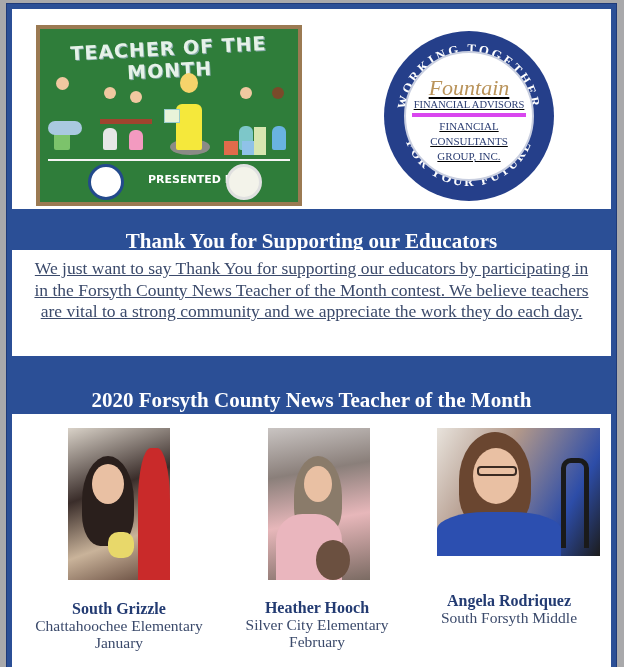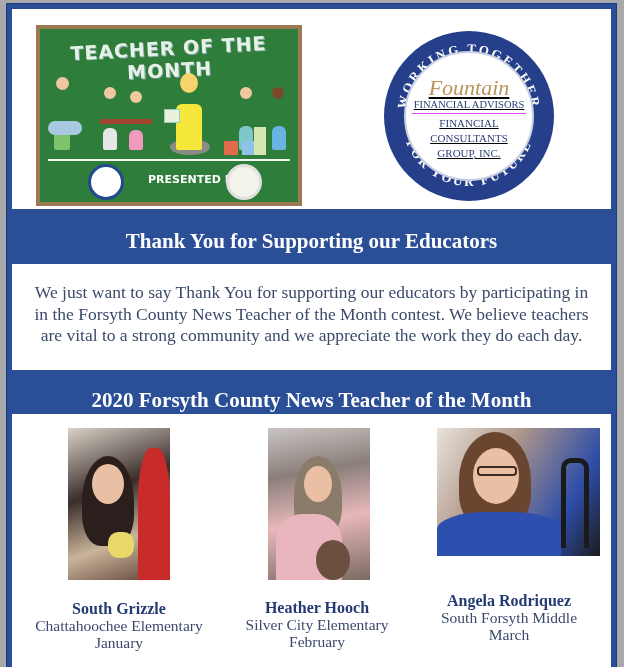--- a/index.html
+++ b/index.html
@@ -3,41 +3,41 @@
 <meta charset="utf-8">
 <style>
   * { box-sizing: border-box; margin: 0; padding: 0; }
   html, body { width: 624px; height: 667px; overflow: hidden; }
   body { background: #a9a9ab; font-family: "Liberation Serif", serif; position: relative; }
   .frame { position: absolute; left: 6px; top: 3px; width: 611px; height: 670px; background: #2b4f96; border: 1px solid #1f3a78; }
   .panel { position: absolute; background: #fff; left: 5px; right: 5px; }
   .top-panel { top: 5px; height: 200px; }
   .band { position: absolute; left: 0; right: 0; color: #fff; font-weight: bold; text-align: center; font-size: 21px; }
   .band1 { top: 217px; height: 40px; line-height: 40px; }
-  .intro-panel { top: 260px; height: 106px; text-align: center; color: #3b4a6b; font-size: 17.5px; line-height: 21.5px; padding: 18px 18px 0; }
+  .intro-panel { top: 246px; height: 106px; text-align: center; color: #3b4a6b; font-size: 17.5px; line-height: 21.5px; padding: 8px 18px 0; text-decoration: underline; }
   .band2 { top: 376px; height: 40px; line-height: 40px; }
   .teachers-panel { top: 410px; height: 270px; }
 
   
   .board { position: absolute; left: 24px; top: 16px; width: 266px; height: 181px; background: #9b7a52; padding: 4px; }
   .board-inner { width: 100%; height: 100%; background: #2f7d3a; position: relative; overflow: hidden; }
   .board-title { position: absolute; top: 8px; left: 0; right: 0; text-align: center; color: #e6f2e8; font-family: "DejaVu Sans", sans-serif; font-weight: bold; font-size: 19px; letter-spacing: 1px; text-shadow: 1px 1px 0 #8aa; transform: rotate(-3deg); }
   .shelf { position: absolute; left: 8px; right: 8px; top: 130px; height: 2px; background: #f4f4f4; }
   .kid { position: absolute; bottom: 52px; border-radius: 6px 6px 2px 2px; }
   .head { position: absolute; border-radius: 50%; background: #f0c8a0; }
   .presented { position: absolute; top: 144px; left: 96px; color: #fff; font-family: "DejaVu Sans", sans-serif; font-weight: bold; font-size: 11px; margin-left: 12px; }
   .seal { position: absolute; top: 135px; width: 36px; height: 36px; border-radius: 50%; background: #fff; border: 3px solid #234a8c; }
   .seal2 { border-color: #e0e0e0; background: #f3f3ea; }
 
   
   .logo { position: absolute; left: 372px; top: 22px; width: 170px; height: 170px; border-radius: 50%; background: #253f8a; }
   .logo-inner { position: absolute; left: 20px; top: 20px; width: 130px; height: 130px; border-radius: 50%; background: #fff; border: 2px solid #c9cfe0; text-align: center; text-decoration: underline; }
   .logo svg { position: absolute; left: 0; top: 0; }
   .fountain { color: #b9935a; font-style: italic; font-size: 22px; margin-top: 24px; line-height: 22px; }
-  .ffa { color: #2c3e73; font-size: 10.5px; border-bottom: 1px solid #d946ef; margin: 0 6px; padding-bottom: 3px; }
+  .ffa { color: #2c3e73; font-size: 10.5px; border-bottom: 4px solid #d946ef; margin: 0 6px; padding-bottom: 3px; }
   .fcg { color: #2c3e73; font-size: 11px; line-height: 11px; margin-top: 4px; }
 
   
   .photo { position: absolute; overflow: hidden; }
   .p1 { left: 56px; top: 14px; width: 102px; height: 152px; background: linear-gradient(160deg, #d9d2c8 0%, #3a2d2a 40%, #c9b39a 70%, #5a3e33 100%); }
   .p2 { left: 256px; top: 14px; width: 102px; height: 152px; background: linear-gradient(170deg, #c9c4c2 0%, #8a7f7a 30%, #e7b7ba 60%, #7b6b63 100%); }
   .p3 { left: 425px; top: 14px; width: 163px; height: 128px; background: linear-gradient(120deg, #e8e3dc 0%, #b2988a 35%, #2d4da8 75%, #1c1c1c 100%); }
   .face { position: absolute; border-radius: 50%; background: #e9c0a3; }
   .hair { position: absolute; border-radius: 50% 50% 35% 35%; }
   .shirt { position: absolute; border-radius: 40% 40% 0 0; }
@@ -140,16 +140,15 @@
       <div>January</div>
     </div>
     <div class="teacher" style="left:220px;top:185px;width:170px;">
       <div class="name">Heather Hooch</div>
       <div>Silver City Elementary</div>
       <div>February</div>
     </div>
     <div class="teacher" style="left:412px;top:178px;width:170px;">
       <div class="name">Angela Rodriquez</div>
       <div>South Forsyth Middle</div>
-      <div>March</div>
     </div>
   </div>
 </div>
 
 </body></html>

